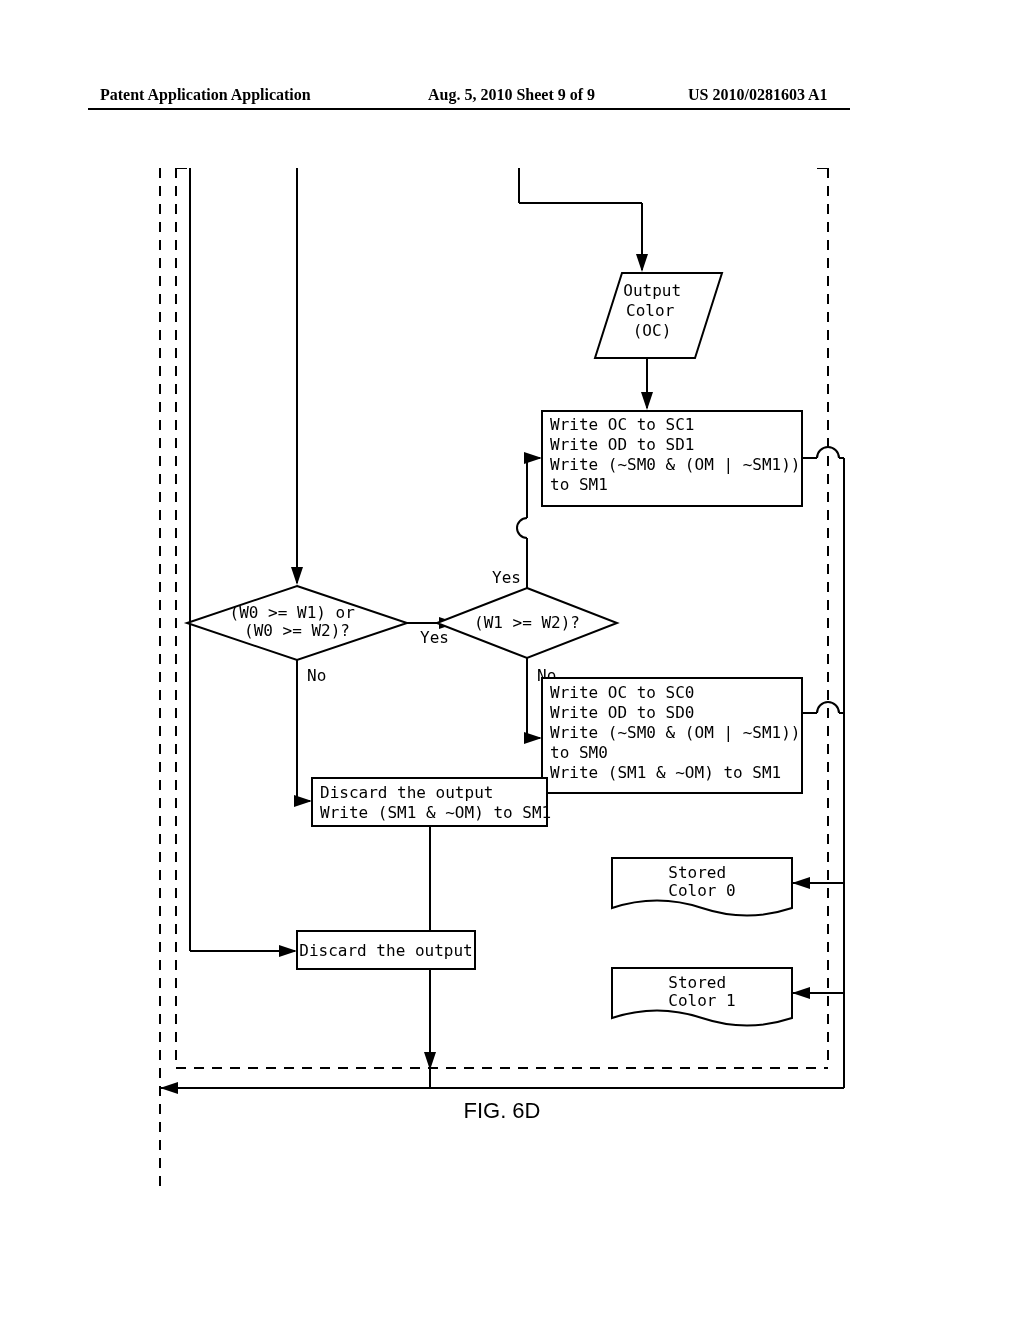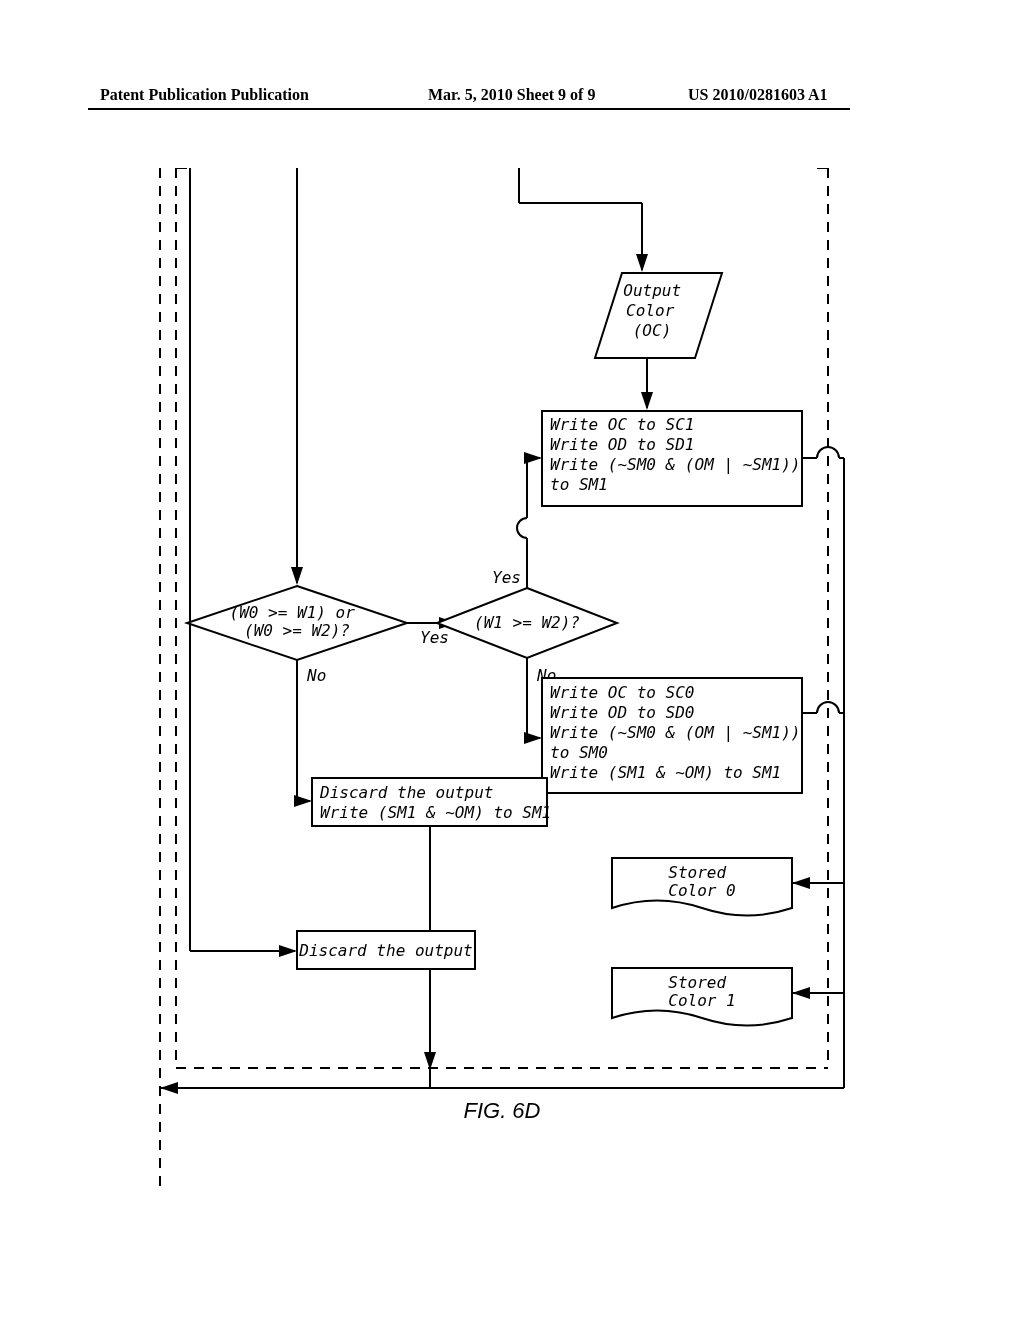--- a/index.html
+++ b/index.html
@@ -30,32 +30,31 @@
     left: 88px;
     width: 762px;
     border-bottom: 2.5px solid #000;
   }
   .figure {
     position: absolute;
     top: 168px;
     left: 152px;
     width: 700px;
     height: 1000px;
-    font-style: italic;
   }
   svg { display: block; }
   .lbl { font-family: monospace; font-size: 16px; }
   .lbl-fig { font-family: Arial, sans-serif; font-size: 22px; }
 </style>
 </head>
 <body>
 
 <div class="page">
-  <div class="header-text hdr-left">Patent Publication Publication</div>
-  <div class="header-text hdr-center">Mar. 5, 2010  Sheet 9 of 9</div>
+  <div class="header-text hdr-left">Patent Application Application</div>
+  <div class="header-text hdr-center">Aug. 5, 2010  Sheet 9 of 9</div>
   <div class="header-text hdr-right">US 2010/0281603 A1</div>
   <div class="hdr-line"></div>
 
   <div class="figure">
     <svg width="700" height="1040" viewBox="0 0 700 1040">
 
       <defs>
         <marker id="arrow" markerWidth="10" markerHeight="10" refX="8" refY="3" orient="auto" markerUnits="strokeWidth">
           <path d="M0,0 L0,6 L9,3 z" fill="#000"></path>
         </marker>

